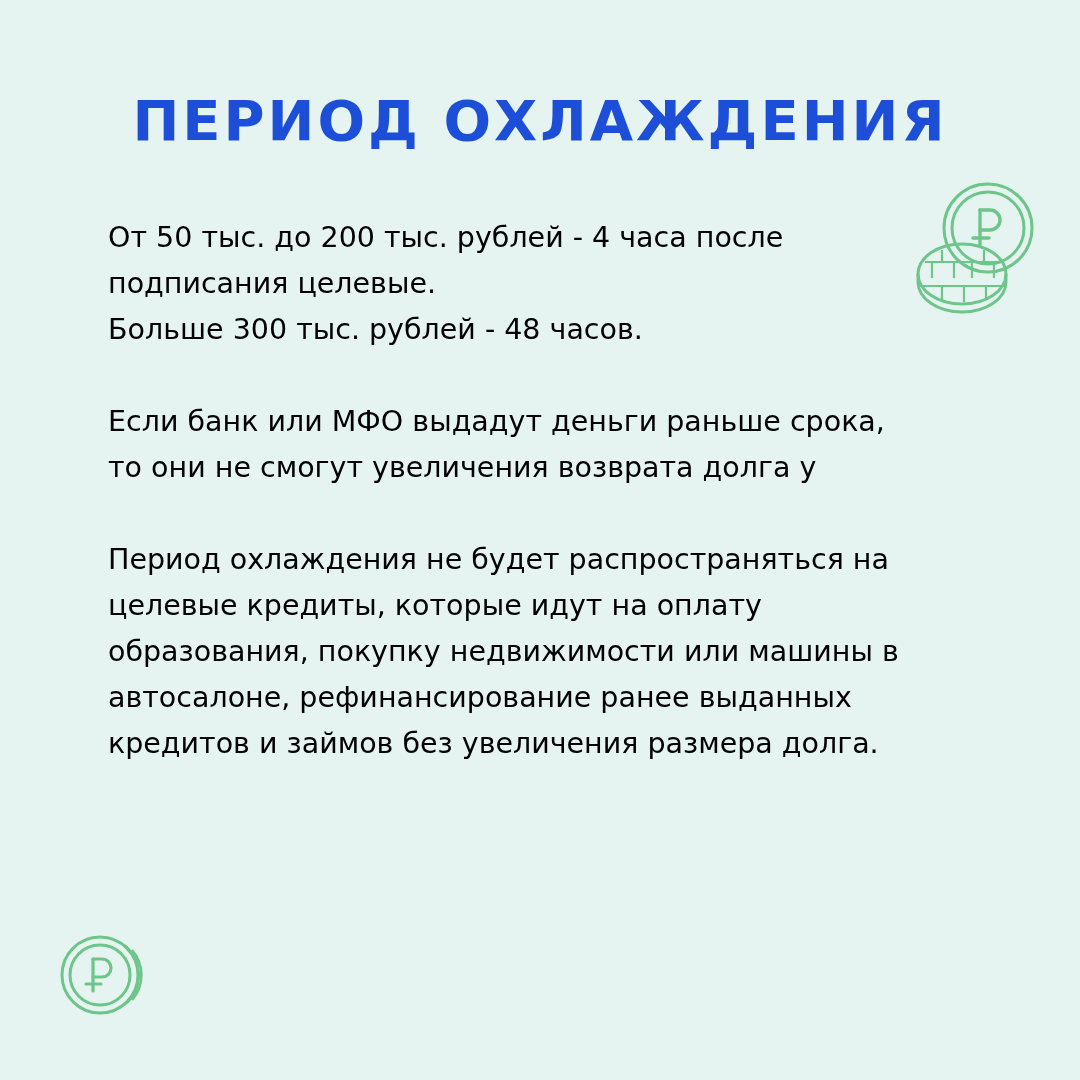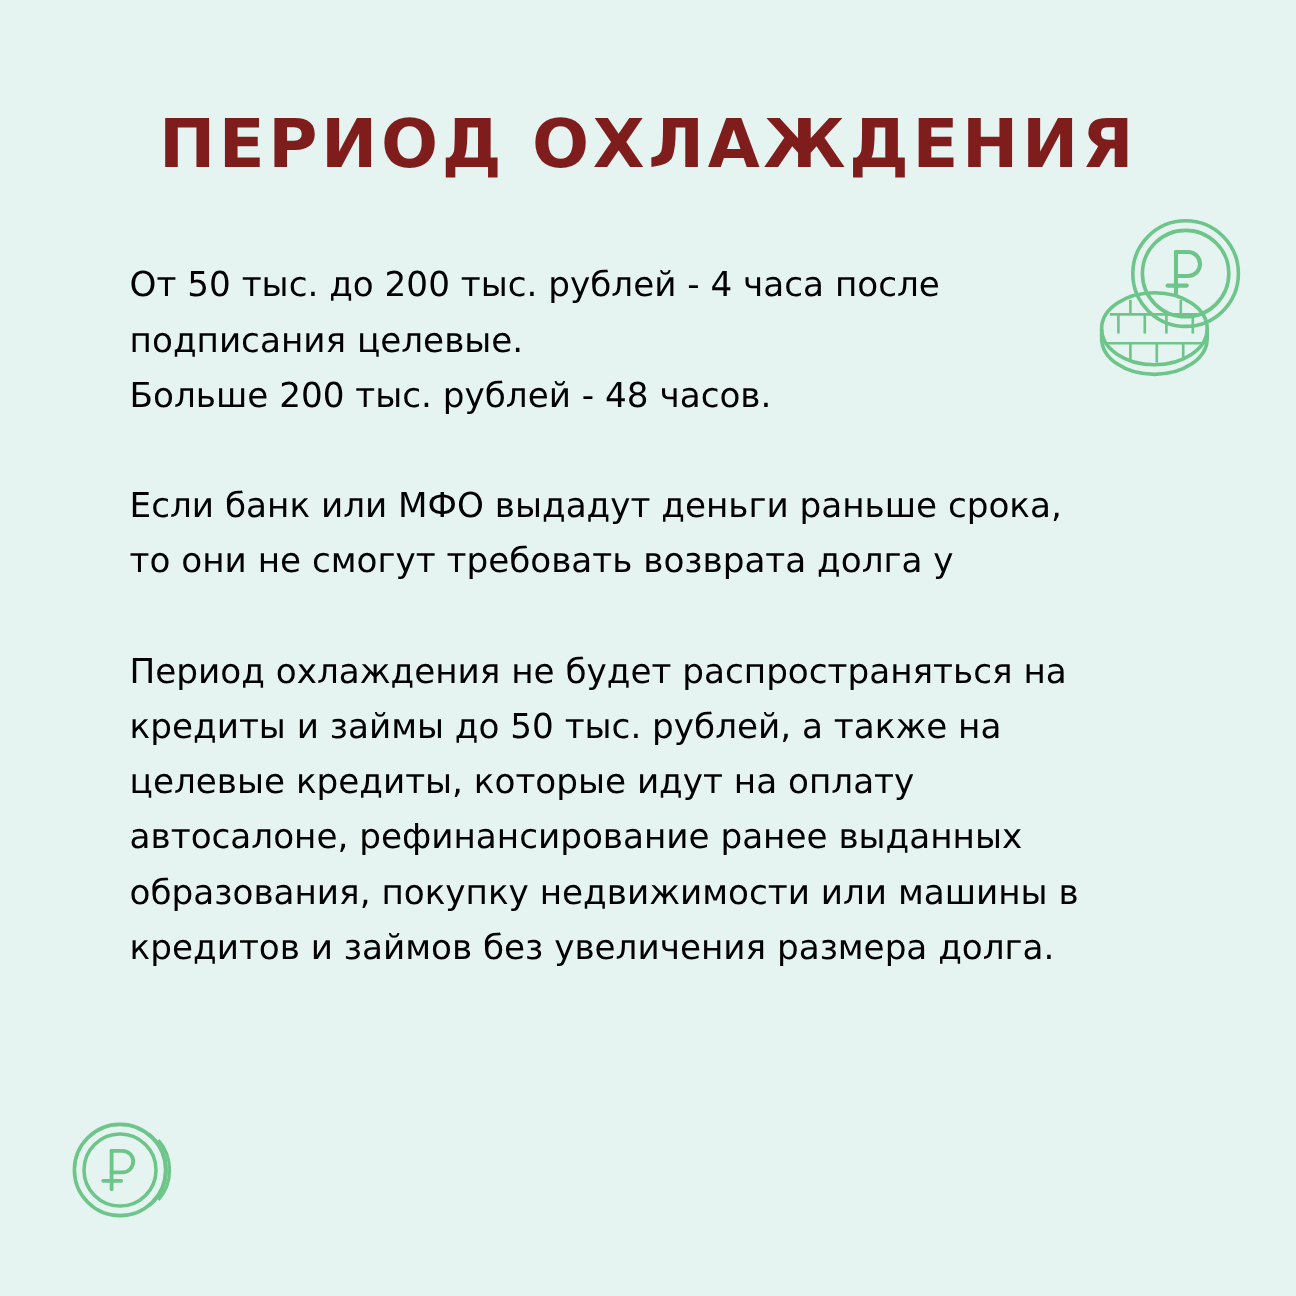--- a/index.html
+++ b/index.html
@@ -23,21 +23,21 @@
   .title {
     position: absolute;
     top: 92px;
     left: 0;
     width: 1080px;
     text-align: center;
     font-family: "DejaVu Sans", sans-serif;
     font-weight: bold;
     font-size: 56px;
     letter-spacing: 3px;
-    color: #7f1d1d;
+    color: #1d4ed8;
     line-height: 1.05;
   }
   .body-text {
     position: absolute;
     top: 215px;
     left: 108px;
     width: 880px;
     color: #000000;
     font-size: 28.5px;
     line-height: 46px;
@@ -75,34 +75,33 @@
 
 <div class="page">
 
   <div class="title">ПЕРИОД ОХЛАЖДЕНИЯ</div>
 
   <div class="body-text">
 
     <div class="para">
       <span class="line">От 50 тыс. до 200 тыс. рублей - 4 часа после</span>
       <span class="line">подписания целевые.</span>
-      <span class="line">Больше 200 тыс. рублей - 48 часов.</span>
+      <span class="line">Больше 300 тыс. рублей - 48 часов.</span>
     </div>
 
     <div class="para">
       <span class="line">Если банк или МФО выдадут деньги раньше срока,</span>
-      <span class="line">то они не смогут требовать возврата долга у</span>
+      <span class="line">то они не смогут увеличения возврата долга у</span>
     </div>
 
     <div class="para">
       <span class="line">Период охлаждения не будет распространяться на</span>
-      <span class="line">кредиты и займы до 50 тыс. рублей, а также на</span>
       <span class="line">целевые кредиты, которые идут на оплату</span>
+      <span class="line">образования, покупку недвижимости или машины в</span>
       <span class="line">автосалоне, рефинансирование ранее выданных</span>
-      <span class="line">образования, покупку недвижимости или машины в</span>
       <span class="line">кредитов и займов без увеличения размера долга.</span>
     </div>
 
   </div>
 
   <div class="coins-top">
     <svg width="140" height="160" viewBox="0 0 140 160" fill="none" stroke="#6ec58a" stroke-width="3">
 
       <ellipse cx="64" cy="104" rx="44" ry="30"></ellipse>
       <path d="M20 104 v8 a44 30 0 0 0 88 0 v-8"></path>

